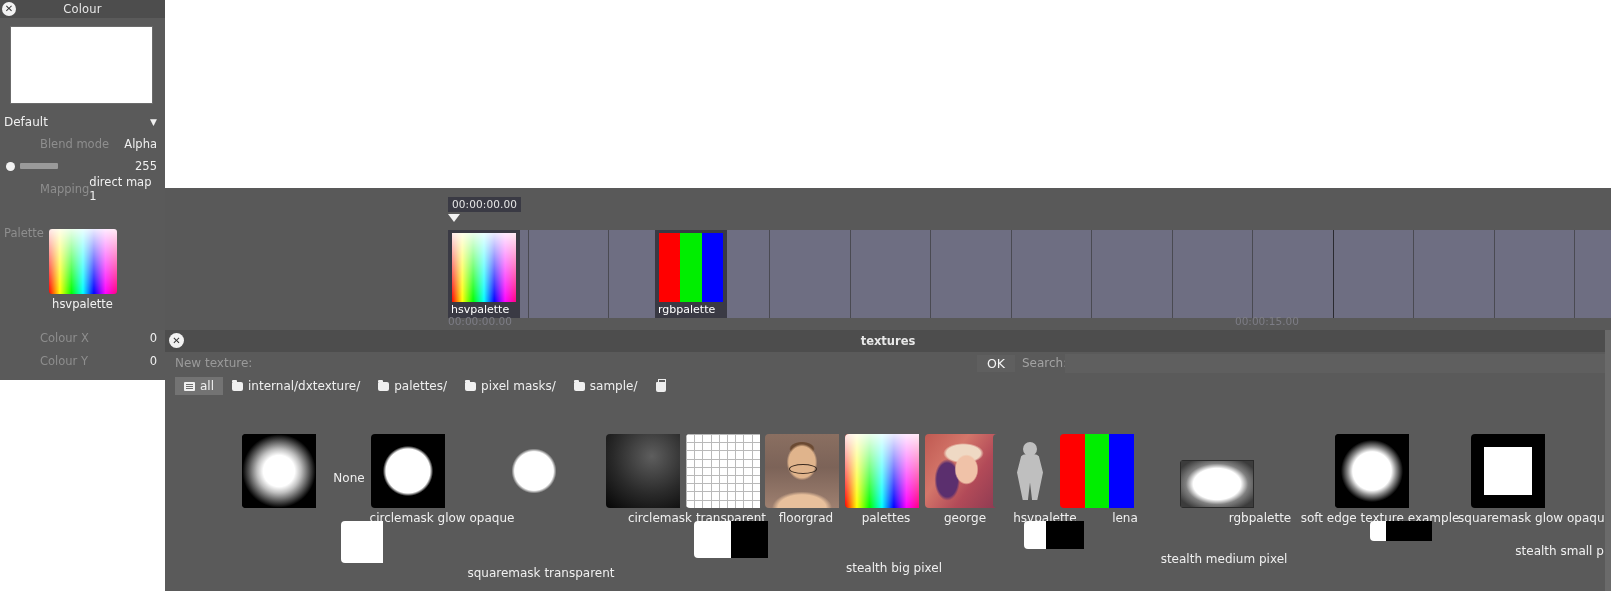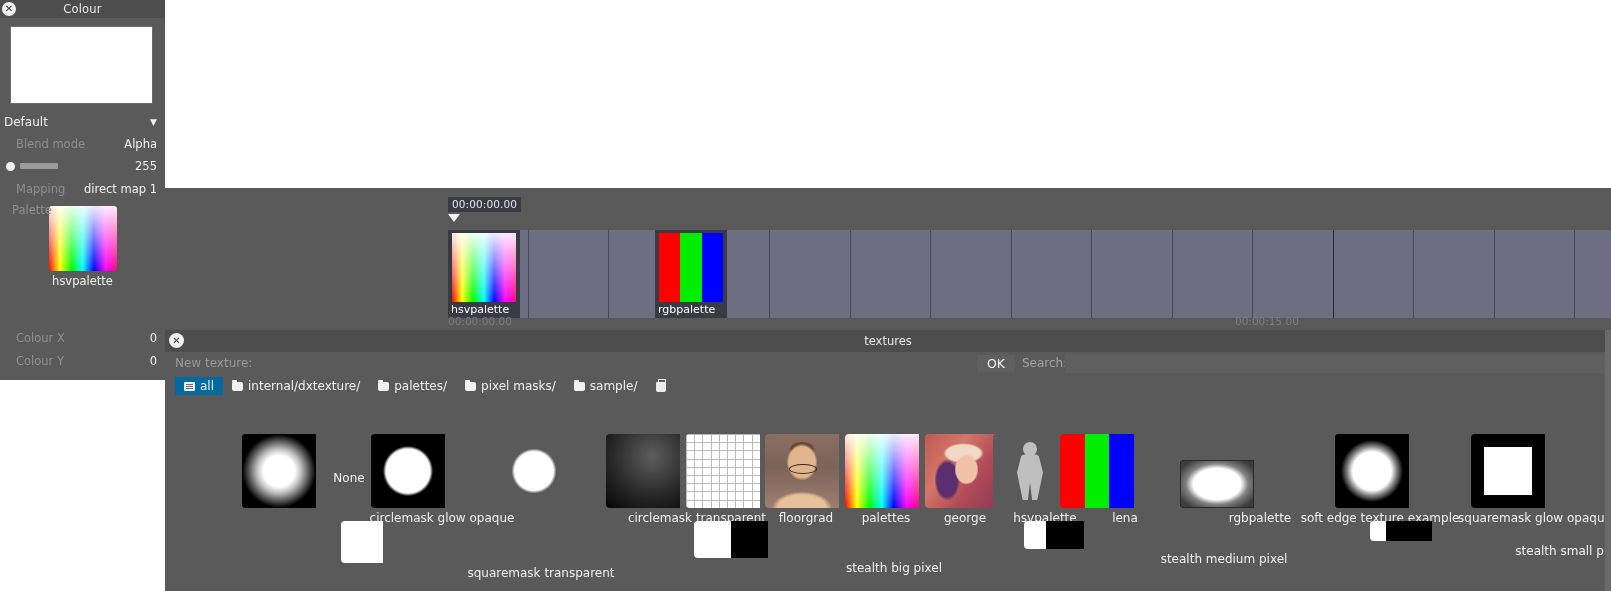--- a/index.html
+++ b/index.html
@@ -32,34 +32,34 @@
     border: 1px solid #6b6b6b;
   }
   .cp-default-row {
     margin-top: 8px; height: 20px; display: flex; align-items: center;
     justify-content: space-between; padding: 0 8px 0 4px;
   }
   .cp-default-row .lbl { font-size: 12px; color: #f0f0f0; }
   .caret-down { font-size: 9px; color: #f0f0f0; }
   .cp-row {
     height: 23px; display: flex; align-items: center;
-    justify-content: space-between; padding: 0 8px 0 16px;
+    justify-content: space-between; padding: 0 8px 0 0; margin-left: 40px;
   }
   .cp-row .k { font-size: 11.5px; color: #8e8e8e; }
   .cp-row .v { font-size: 11.5px; color: #f0f0f0; }
   .alpha-row { height: 22px; display:flex; align-items:center; padding: 0 8px 0 6px; }
   .alpha-knob {
     width: 9px; height: 9px; border-radius: 50%; background: #f2f2f2;
     margin-right: 5px; flex: 0 0 auto;
   }
   .alpha-track {
     width: 38px; height: 6px; background: #9a9a9a; border-radius:1px; flex:0 0 auto;
   }
   .alpha-val { margin-left:auto; font-size: 11.5px; color: #f0f0f0; }
-  .palette-row { height: 20px; display:flex; align-items:center; padding-left:12px; }
+  .palette-row { height: 20px; display:flex; align-items:center; padding-left:4px;margin-top:23px; }
   .palette-row .k { font-size: 11.5px; color: #8e8e8e; }
   .palette-thumb-wrap { text-align: center; margin-top: -14px; }
   .palette-thumb {
     width: 68px; height: 65px; margin: 0 auto; border-radius: 3px;
     background:
       linear-gradient(to top, rgba(0,0,0,0) 0%, rgba(255,255,255,0.92) 100%),
       linear-gradient(to right,
         #ff0000 0%, #ffff00 16%, #00ff00 33%, #00ffff 50%,
         #0000ff 66%, #ff00ff 83%, #ff0080 100%);
   }
@@ -116,21 +116,21 @@
 
   
   #textures {
     position: absolute; left: 165px; top: 330px; width: 1446px; height: 261px;
     background: #5a5a5a;
   }
   .tx-titlebar {
     position: relative; height: 22px; background: #4d4d4d;
     display: flex; align-items: center; justify-content: center;
   }
-  .tx-title { font-size: 11.5px; color: #e8e8e8; font-weight: 400; }
+  .tx-title { font-size: 11.5px; color: #e8e8e8; font-weight: 700; }
   .tx-close {
     position: absolute; left: 4px; top: 3px; width: 15px; height: 15px;
     border-radius: 50%; background: #f2f2f2; color: #333;
     font-size: 10px; line-height: 15px; text-align: center; font-weight: bold; cursor:pointer;
   }
   .tx-toolbar { position: relative; height: 24px; text-decoration: underline; }
   .tx-newtex {
     position: absolute; left: 10px; top: 4px; font-size: 12px; color: #9a9a9a;
   }
   .tx-ok {
@@ -144,21 +144,21 @@
     color: #eee; font-size: 12px; font-family: inherit; padding: 0 4px;
   }
   .tx-tabs {
     position: relative; height: 20px; padding-left: 10px;
     display: flex; align-items: center; gap: 0;
   }
   .tx-tab {
     display: flex; align-items: center; gap: 5px; font-size: 12px;
     color: #efefef; padding: 2px 9px; cursor: pointer; white-space: nowrap;
   }
-  .tx-tab.active { background: #0369a1; }
+  .tx-tab.active { background: #737373; }
   .folder-ico { width: 11px; height: 9px; background: #f0f0f0; border-radius: 1px 2px 2px 2px; position: relative; }
   .folder-ico::before { content:""; position:absolute; left:0; top:-2px; width:5px; height:2px; background:#f0f0f0; border-radius:1px 1px 0 0; }
   .list-ico { width: 11px; height: 9px; background: #f0f0f0; border-radius: 1px; position:relative; }
   .list-ico::after { content:""; position:absolute; left:2px; top:2px; width:7px; height:1px; background:#6e6e6e; box-shadow: 0 2px 0 #6e6e6e, 0 4px 0 #6e6e6e; }
   .trash-ico { width: 10px; height: 12px; margin-left: 10px; position:relative; cursor:pointer; }
   .trash-ico::before { content:""; position:absolute; left:0; top:2px; width:10px; height:10px; background:#ededed; border-radius:1px 1px 2px 2px; }
   .trash-ico::after { content:""; position:absolute; left:2px; top:-1px; width:6px; height:3px; border:1.5px solid #ededed; border-bottom:none; }
 
   .tx-grid { position: relative; width: 100%; height: 196px; }
   .tx-item { position: absolute; text-align: center; }

